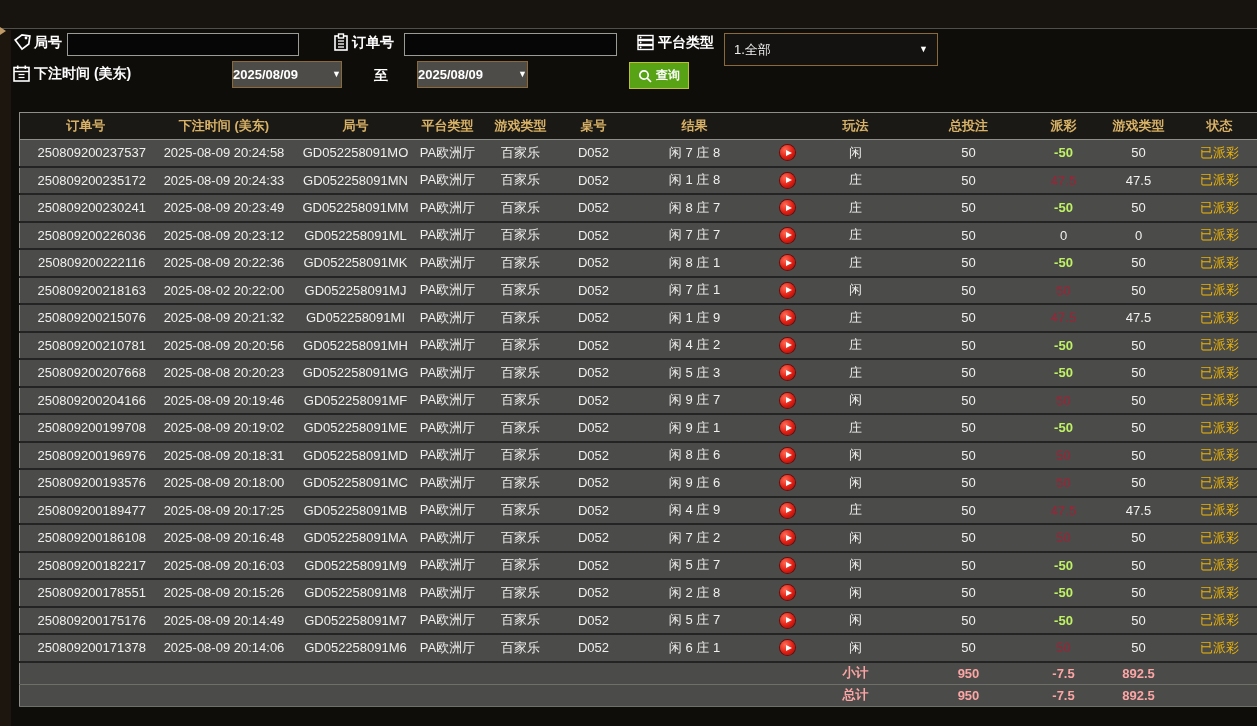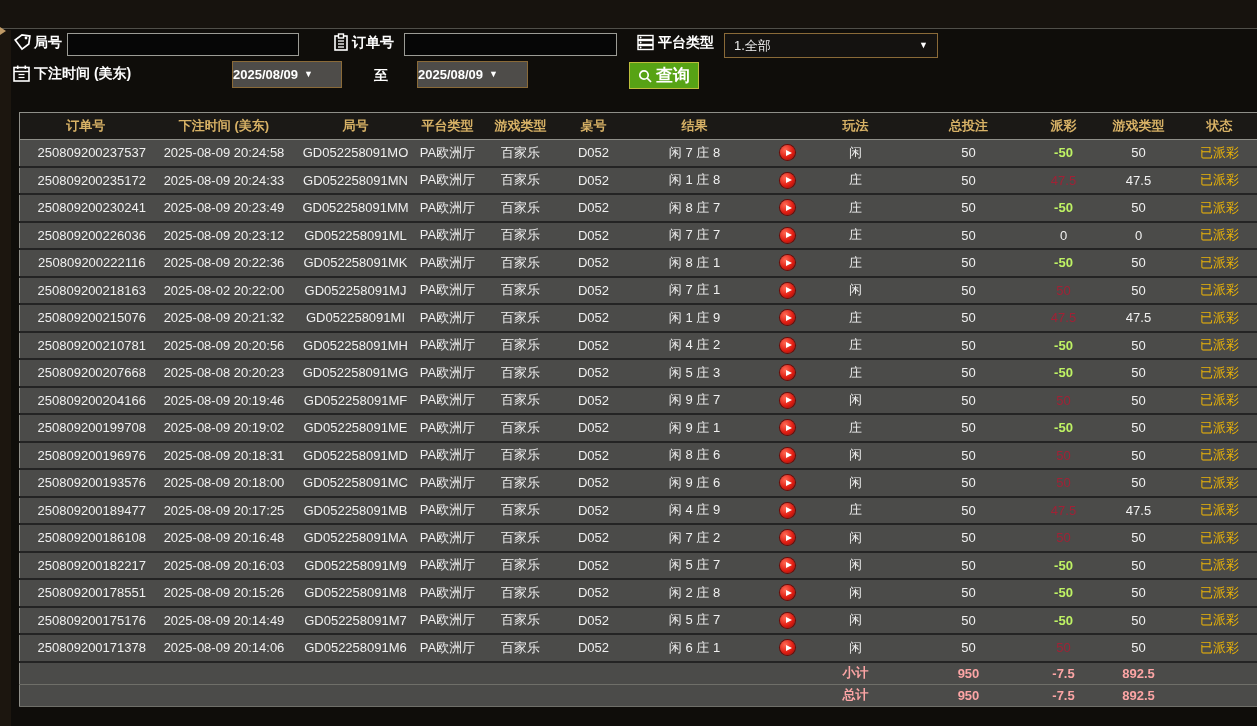--- a/index.html
+++ b/index.html
@@ -15,27 +15,27 @@
   .panel-arrow{position:absolute;left:-6px;top:23px;width:0;height:0;
     border-left:12px solid #c09a66;border-top:8px solid transparent;border-bottom:8px solid transparent;cursor:pointer;}
   
   .f-item{position:absolute;display:flex;align-items:center;}
   .f-label{color:#ffffff;font-weight:bold;font-size:14px;white-space:nowrap;}
   .f-input{position:absolute;background:#060606;border:1px solid #9b9b95;color:#eeeeee;font-size:13px;
     height:23px;box-sizing:border-box;padding:0 4px;outline:none;}
   .icon{display:inline-block;line-height:0;}
   .sel{position:absolute;box-sizing:border-box;display:flex;align-items:center;cursor:pointer;}
   .sel-date{background:#4e4c49;border:1px solid #8a6a38;color:#fff;font-weight:bold;font-size:13px;
-    justify-content:flex-start;gap:6px;height:27px;}
+    justify-content:space-between;gap:6px;height:27px;}
   .sel-plat{background:#141210;border:1px solid #8a6a38;color:#eeeeee;font-size:13px;
-    justify-content:space-between;padding:0 9px;height:25px;}
+    justify-content:space-between;padding:0 9px;height:33px;}
   .caret{font-size:9px;color:#ffffff;line-height:1;}
   .search-btn{position:absolute;left:629px;top:62px;height:27px;box-sizing:border-box;
     display:flex;align-items:center;gap:4px;padding:0 8px;
-    background:#57a315;border:1px solid #bcbe3c;color:#ffffff;font-weight:bold;font-size:17px;cursor:pointer;}
+    background:#57a315;border:1px solid #bcbe3c;color:#ffffff;font-weight:bold;font-size:12px;cursor:pointer;}
   
   .tablewrap{position:absolute;left:19px;top:112px;width:1238px;overflow:hidden;}
   table{border-collapse:collapse;table-layout:fixed;width:1271px;border:1px solid #8f8f89;}
   thead th{background:#1b1916;color:#d8b266;font-size:13px;font-weight:bold;height:26px;
     border-bottom:1px solid #8f8f89;padding:0;white-space:nowrap;overflow:hidden;}
   tbody td{background:#4b4b49;color:#f0f0f0;font-size:13px;height:25.5px;text-align:center;
     border-bottom:2px solid #242424;padding:0;white-space:nowrap;overflow:hidden;}
   td.c-order{text-align:center;padding-left:12px;}
   .pay-pos{color:#a02236;}
   .pay-neg{color:#bef264;font-weight:bold;}

